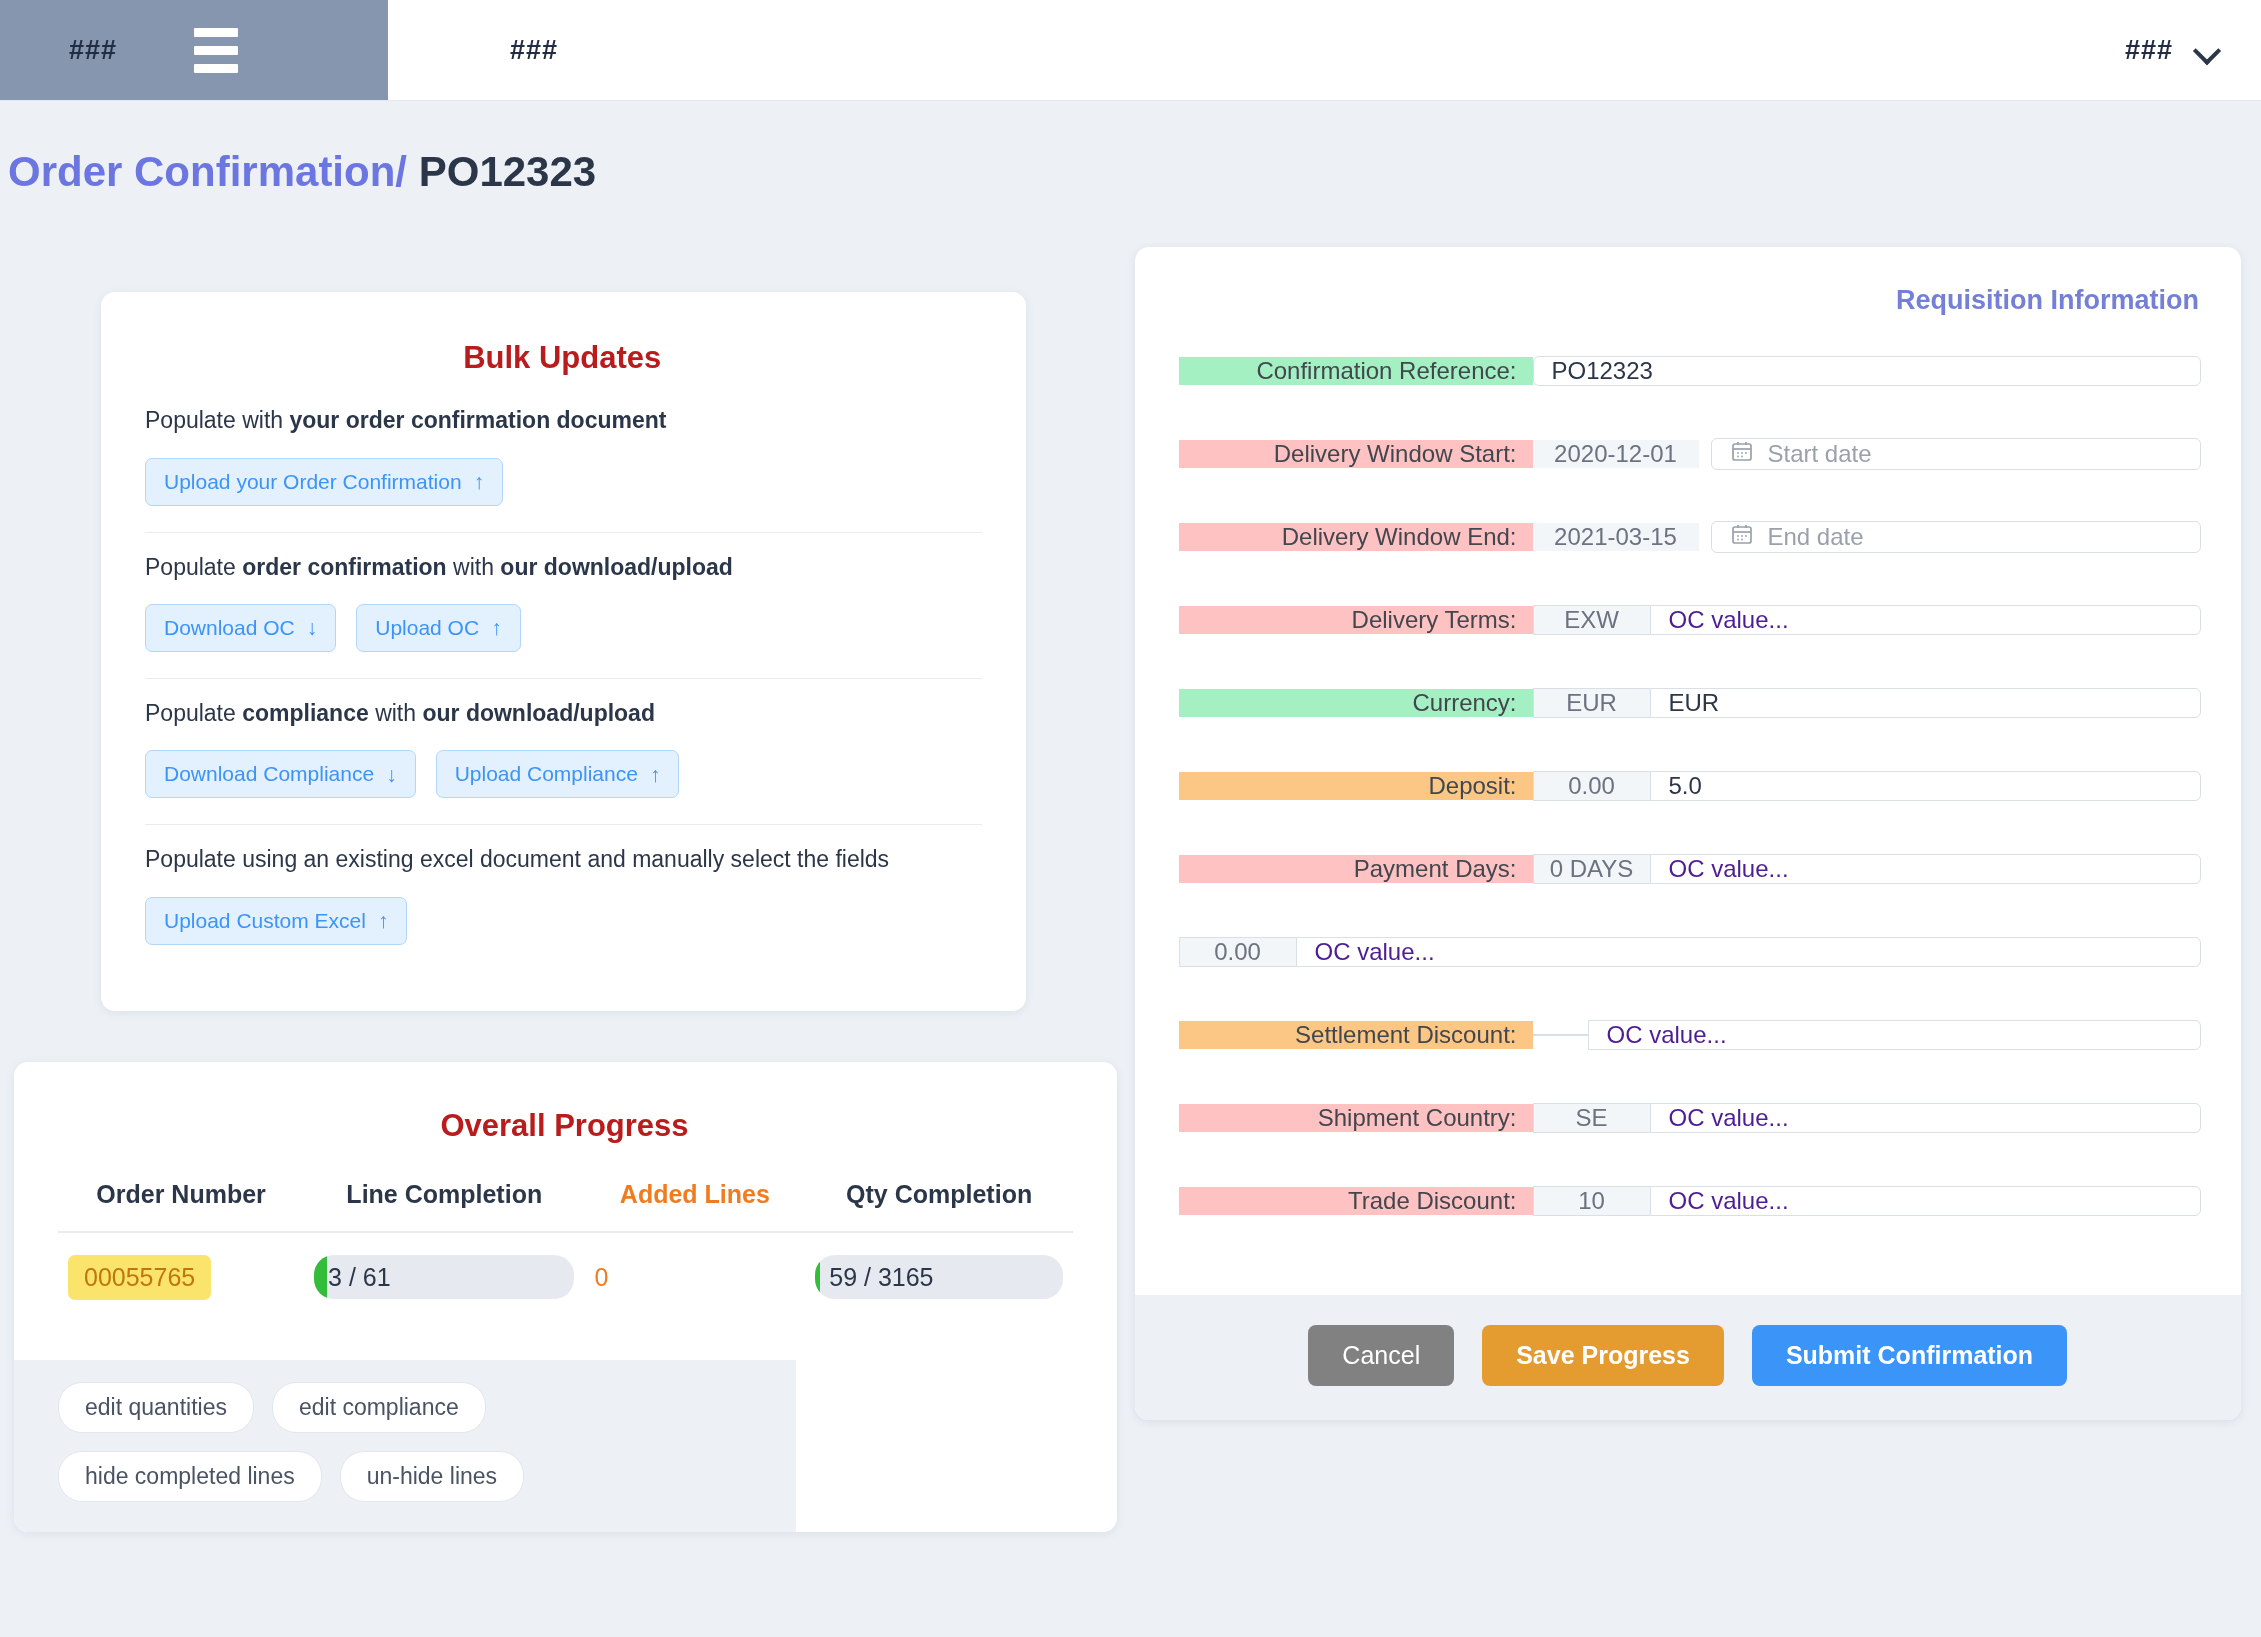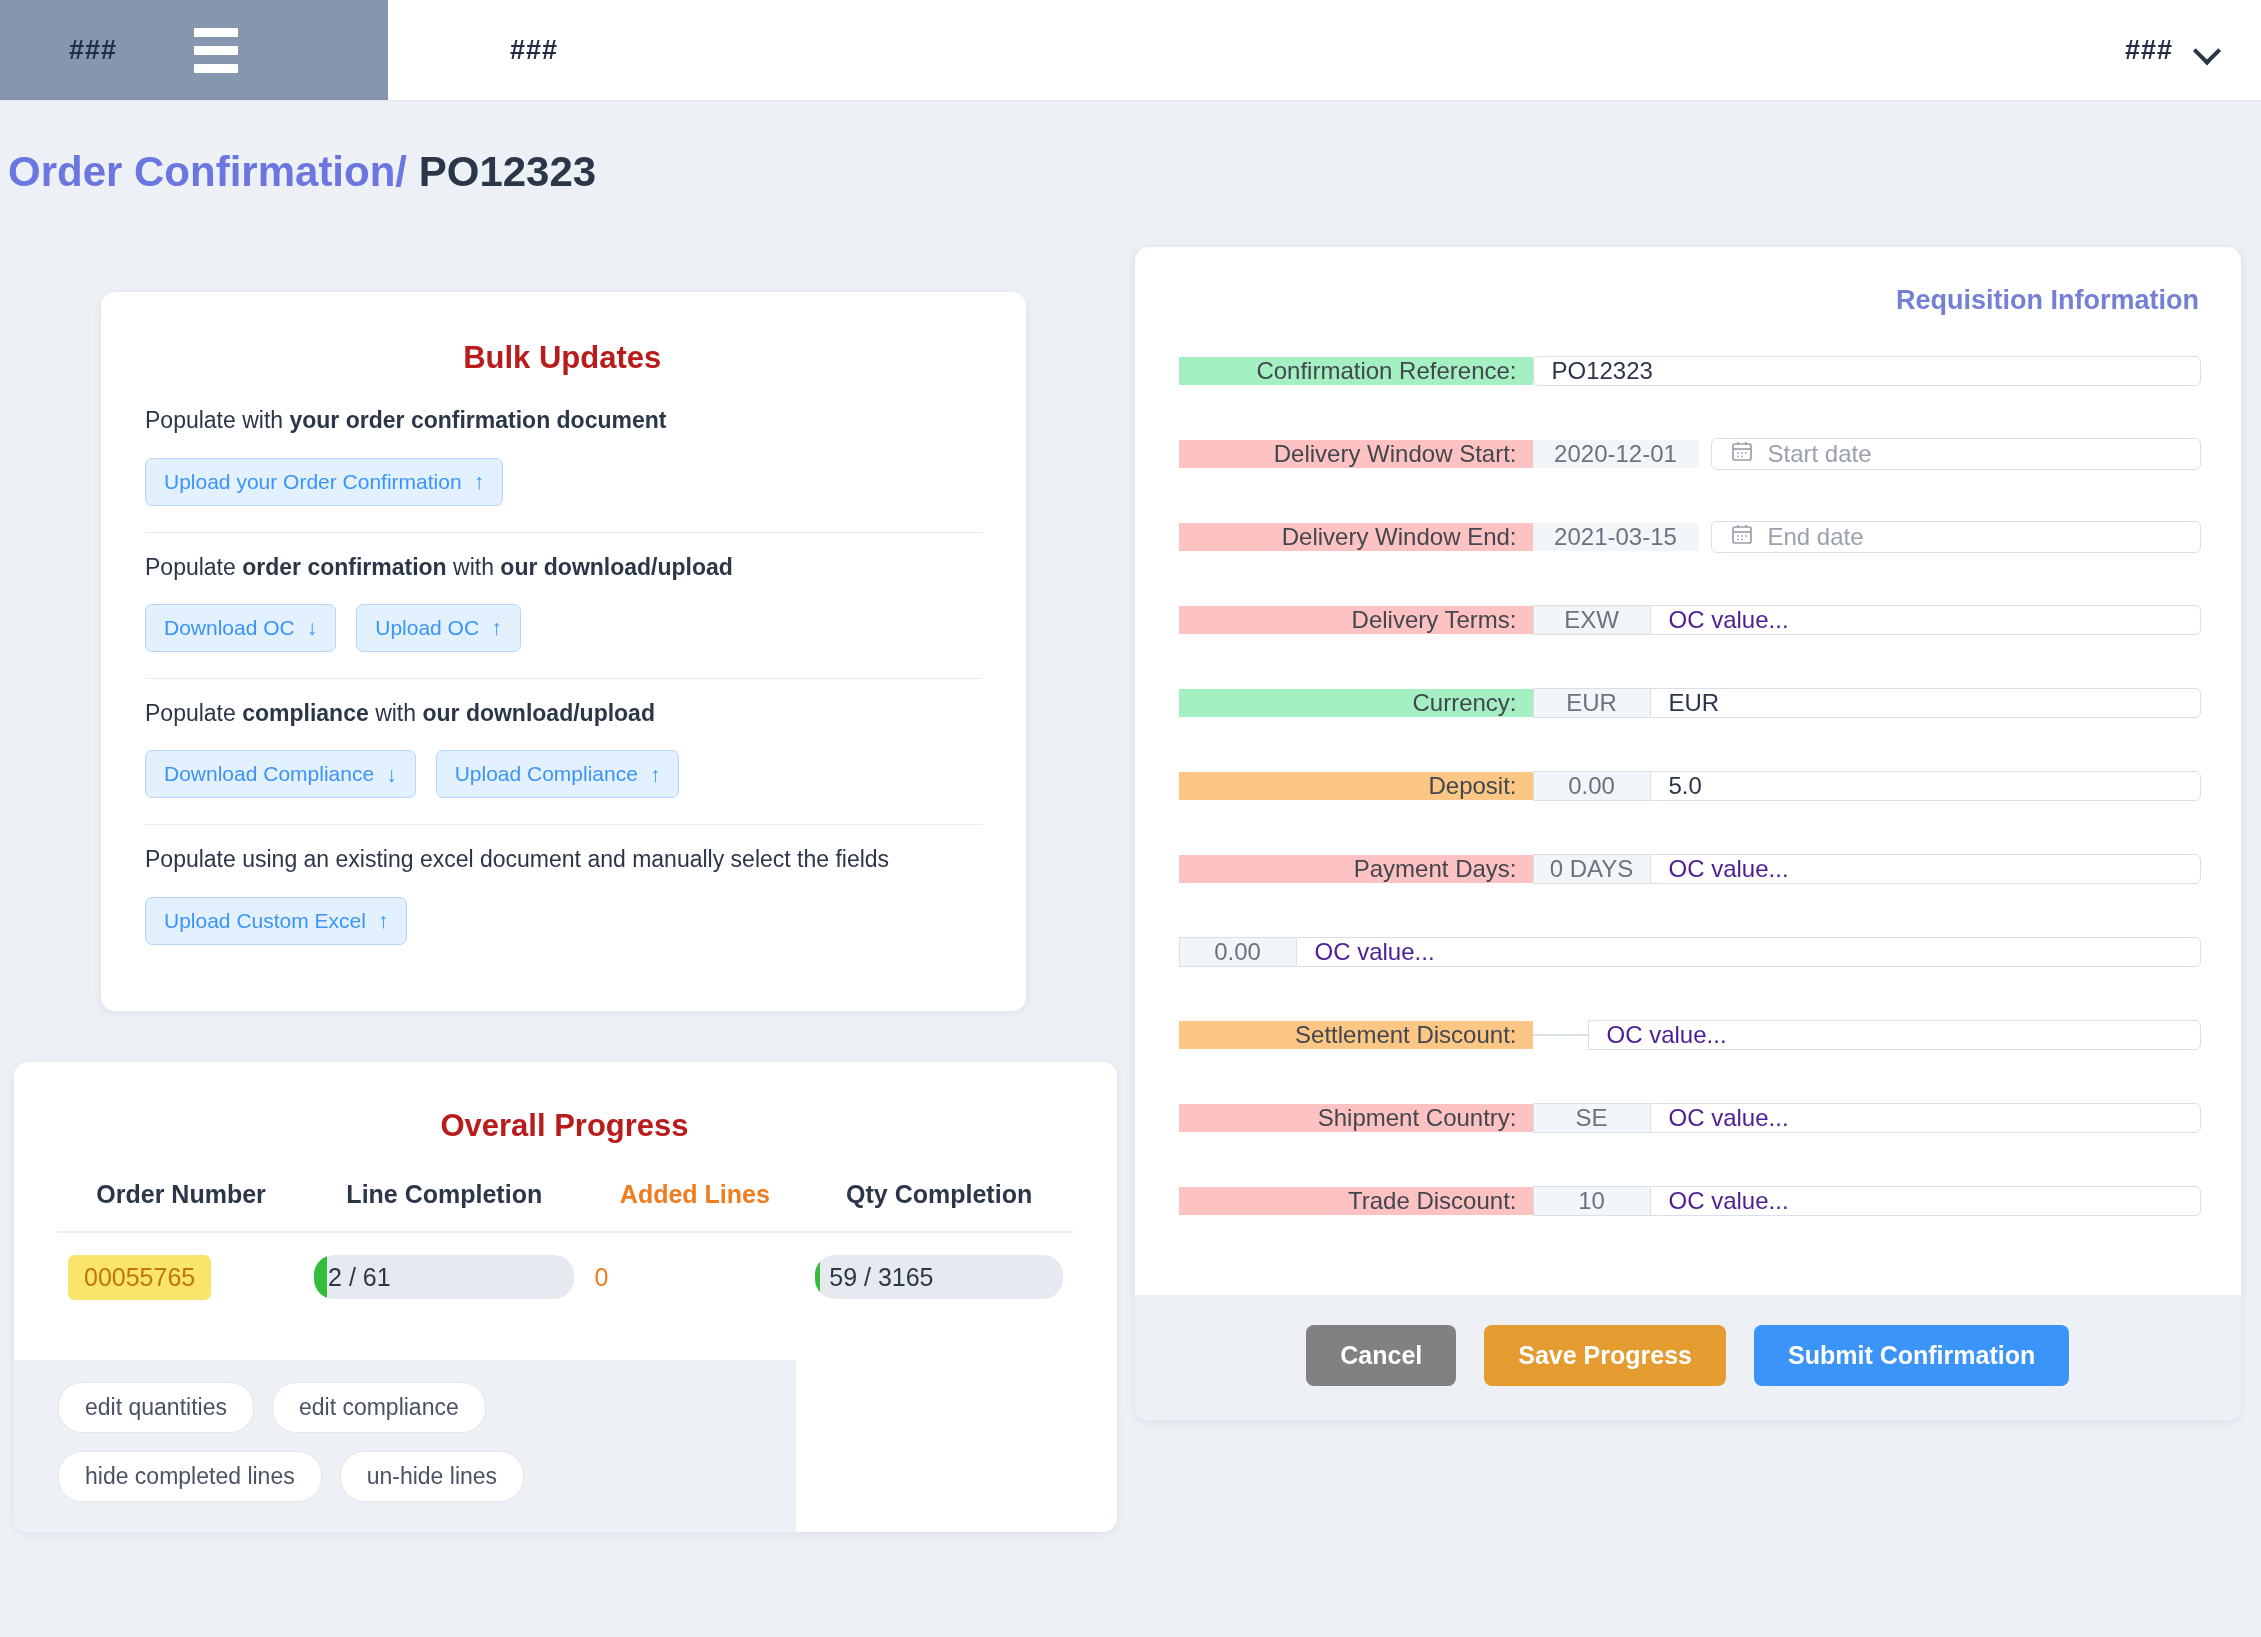--- a/index.html
+++ b/index.html
@@ -223,21 +223,21 @@
   .req-footer {
     background: #EDF1F6;
     padding: 30px 50px 34px 50px;
     display: flex; justify-content: center; gap: 28px;
   }
   .abtn {
     border: none; border-radius: 8px;
     font-size: 25px; color: #FFFFFF;
     padding: 16px 34px; cursor: pointer;
     font-family: "Liberation Sans", sans-serif;
-    font-weight: 700;
+    font-weight: 400;
   }
   .abtn-cancel { background: #818181; }
   .abtn-save   { background: #E49B30; font-weight: 700; }
   .abtn-submit { background: #3B94F7; font-weight: 700; }
 </style>
 </head>
 <body>
 
 <div class="topnav">
   <div class="nav-brand">
@@ -337,21 +337,21 @@
             </tr>
           </thead>
           <tbody>
             <tr>
               <td>
                 <span class="ordernum-badge">00055765</span>
               </td>
               <td>
                 <div class="pbar">
                   <div class="pbar-fill" id="fill-line" style="width: 5%;"></div>
-                  <span class="pbar-label">2 / 61</span>
+                  <span class="pbar-label">3 / 61</span>
                 </div>
               </td>
               <td>
                 <span class="added-val">0</span>
               </td>
               <td>
                 <div class="pbar">
                   <div class="pbar-fill" id="fill-qty" style="width: 2%;"></div>
                   <span class="pbar-label">59 / 3165</span>
                 </div>

